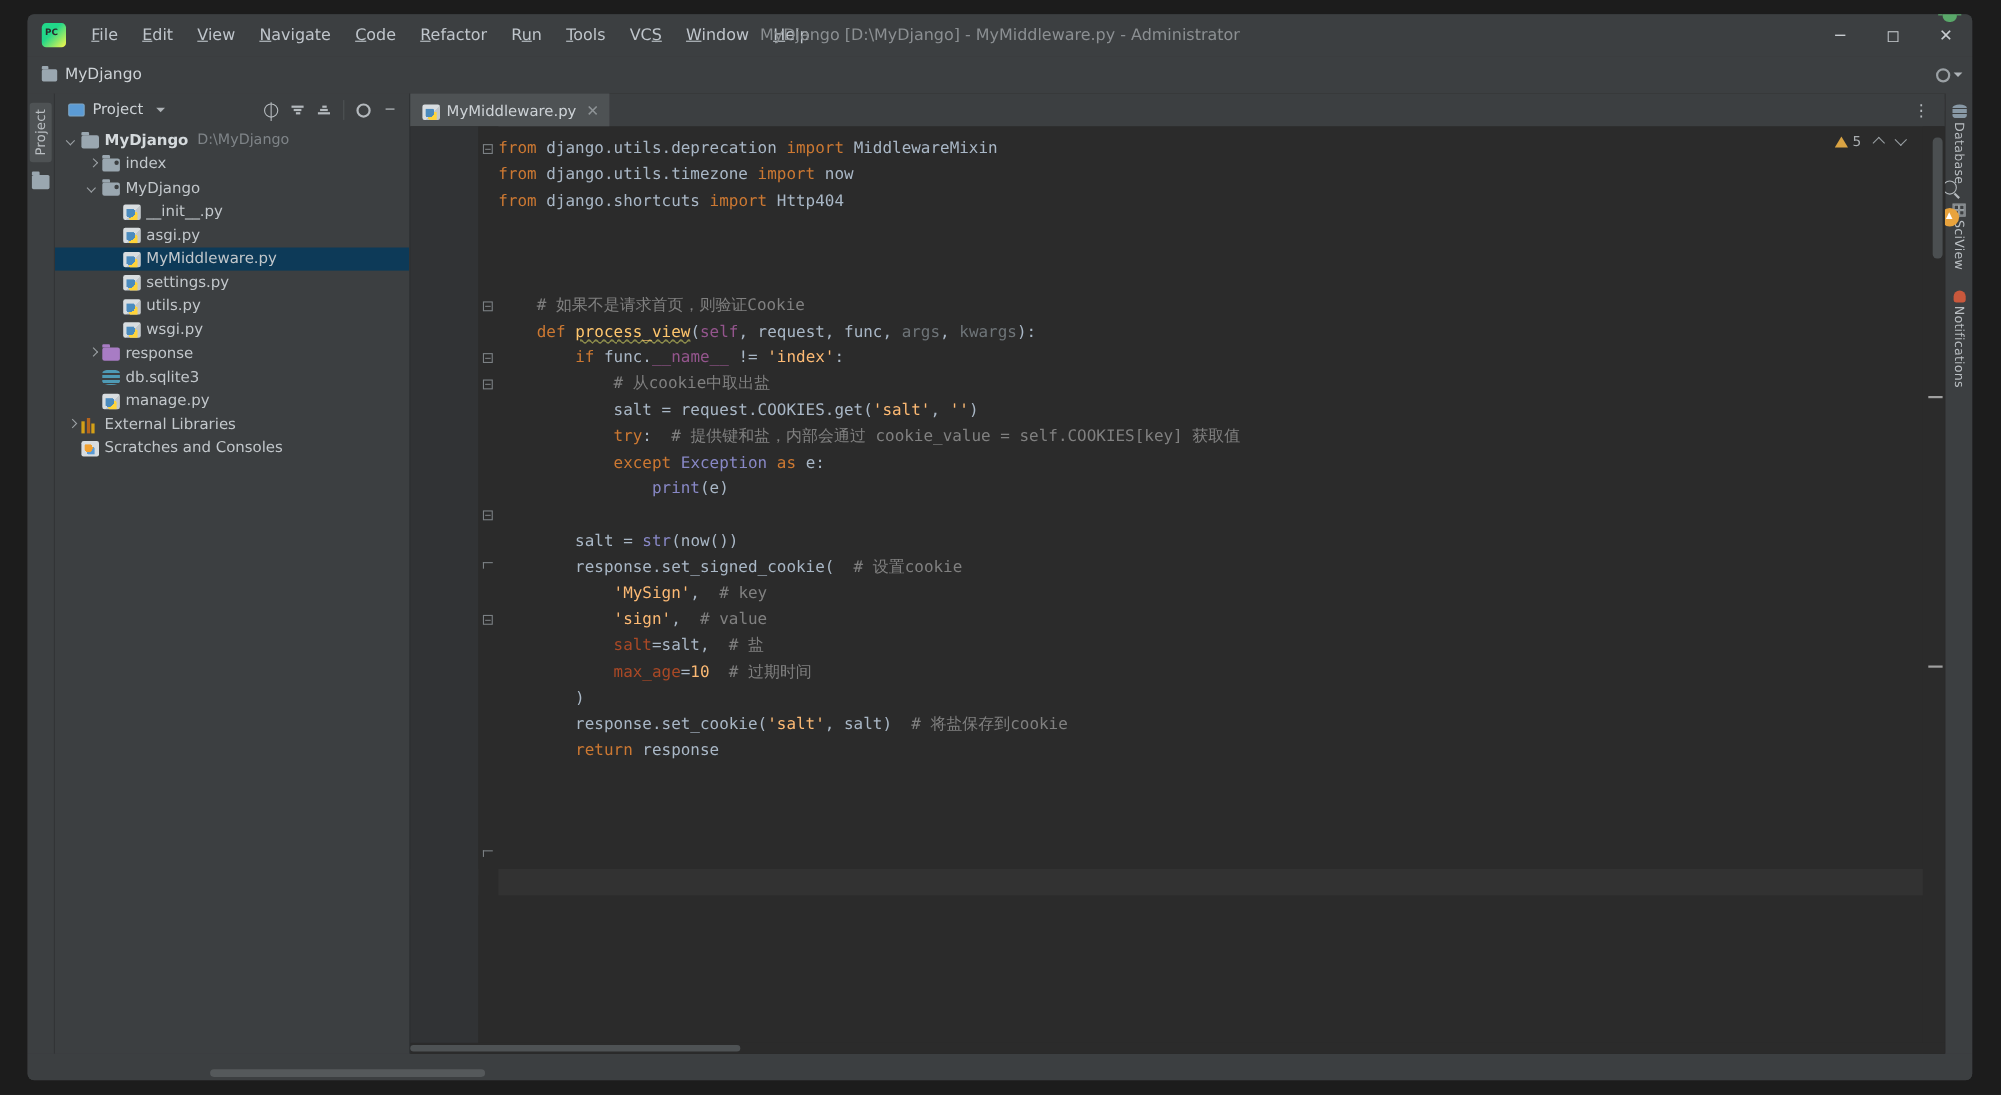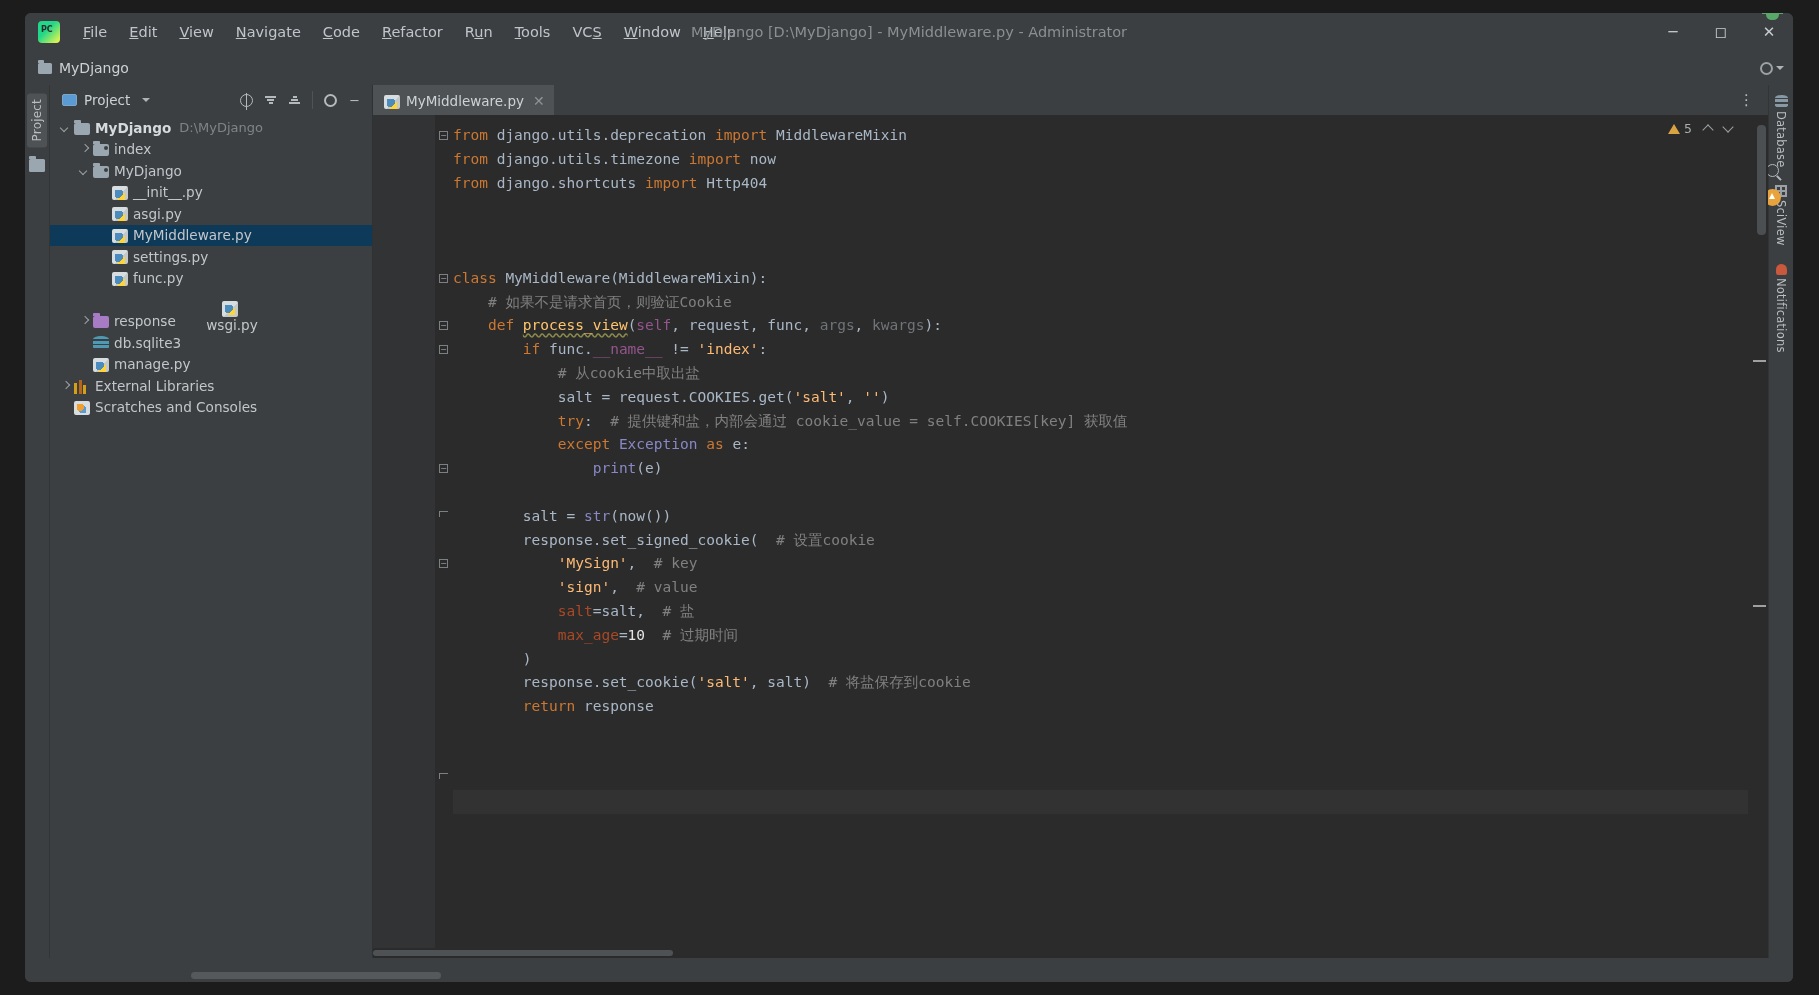--- a/index.html
+++ b/index.html
@@ -257,21 +257,21 @@
   .cl.inlay { color: #787878; font-size: 12.3px; font-family:"DejaVu Sans",sans-serif; }
   .kw { color: #cc7832; }
   .bi { color: #8888c6; }
   .self { color: #94558d; }
   .str { color: #fdba74; }
   .cmt { color: #808080; }
   .fn-u { color: #ffc66d; text-decoration: underline; text-decoration-style: wavy;
           text-decoration-color: #8a8a4a; text-underline-offset: 2px; }
   .dim { color: #6e7478; }
   .kwarg { color: #aa4926; }
-  .num { color: #e5e5e5; }
+  .num { color: #fdba74; }
   .cur-line-hl {
     position: absolute; left: 0; right: 0; height: 23.8px; background: #323232;
   }
   
   .markerbar {
     width: 20px; flex: 0 0 20px; background: #2b2b2b; position: relative;
   }
   .mk { position: absolute; right: 2px; width: 13px; height: 2px; }
   .warn-badge {
     position: absolute; right: 36px; top: 6px; display: flex;
@@ -467,23 +467,23 @@
             <span class="tlabel">MyMiddleware.py</span>
           </div>
           <div class="trow" style="padding-left: 48px;">
             <span class="arrow"></span>
             <span class="ti py"></span>
             <span class="tlabel">settings.py</span>
           </div>
           <div class="trow" style="padding-left: 48px;">
             <span class="arrow"></span>
             <span class="ti py"></span>
-            <span class="tlabel">func.py</span>
-          </div>
-          <div class="trow" style="padding-left: 48px; flex-direction: column;">
+            <span class="tlabel">utils.py</span>
+          </div>
+          <div class="trow" style="padding-left: 48px;">
             <span class="arrow"></span>
             <span class="ti py"></span>
             <span class="tlabel">wsgi.py</span>
           </div>
           <div class="trow" style="padding-left: 29px;">
             <span class="arrow closed"></span>
             <span class="ti folder purple"></span>
             <span class="tlabel">response</span>
           </div>
           <div class="trow" style="padding-left: 29px;">
@@ -614,21 +614,20 @@
             </div>
             <div class="fl"></div>
           </div>
         <div class="code" id="code">
             <div class="cl"><span class="kw">from</span><span> django.utils.deprecation </span><span class="kw">import</span><span> MiddlewareMixin</span></div>
             <div class="cl"><span class="kw">from</span><span> django.utils.timezone </span><span class="kw">import</span><span> now</span></div>
             <div class="cl"><span class="kw">from</span><span> django.shortcuts </span><span class="kw">import</span><span> Http404</span></div>
             <div class="cl">&nbsp;</div>
             <div class="cl">&nbsp;</div>
             <div class="cl inlay" style="padding-left: 12px;"></div>
-            <div class="cl"><span class="kw">class</span><span> MyMiddleware(MiddlewareMixin):</span></div>
             <div class="cl"><span class="cmt">    # 如果不是请求首页，则验证Cookie</span></div>
             <div class="cl"><span>    </span><span class="kw">def</span><span> </span><span class="fn-u">process_view</span><span>(</span><span class="self">self</span><span>, request, func, </span><span class="dim">args</span><span>, </span><span class="dim">kwargs</span><span>):</span></div>
             <div class="cl"><span>        </span><span class="kw">if</span><span> func.</span><span class="self">__name__</span><span> != </span><span class="str">'index'</span><span>:</span></div>
             <div class="cl"><span class="cmt">            # 从cookie中取出盐</span></div>
             <div class="cl"><span>            salt = request.COOKIES.get(</span><span class="str">'salt'</span><span>, </span><span class="str">''</span><span>)</span></div>
             <div class="cl"><span>            </span><span class="kw">try</span><span>:</span><span class="cmt">  # 提供键和盐，内部会通过 cookie_value = self.COOKIES[key] 获取值</span></div>
             <div class="cl"><span>            </span><span class="kw">except</span><span> </span><span class="bi">Exception</span><span> </span><span class="kw">as</span><span> e:</span></div>
             <div class="cl"><span>                </span><span class="bi">print</span><span>(e)</span></div>
             <div class="cl">&nbsp;</div>
             <div class="cl"><span>        salt = </span><span class="bi">str</span><span>(now())</span></div>

